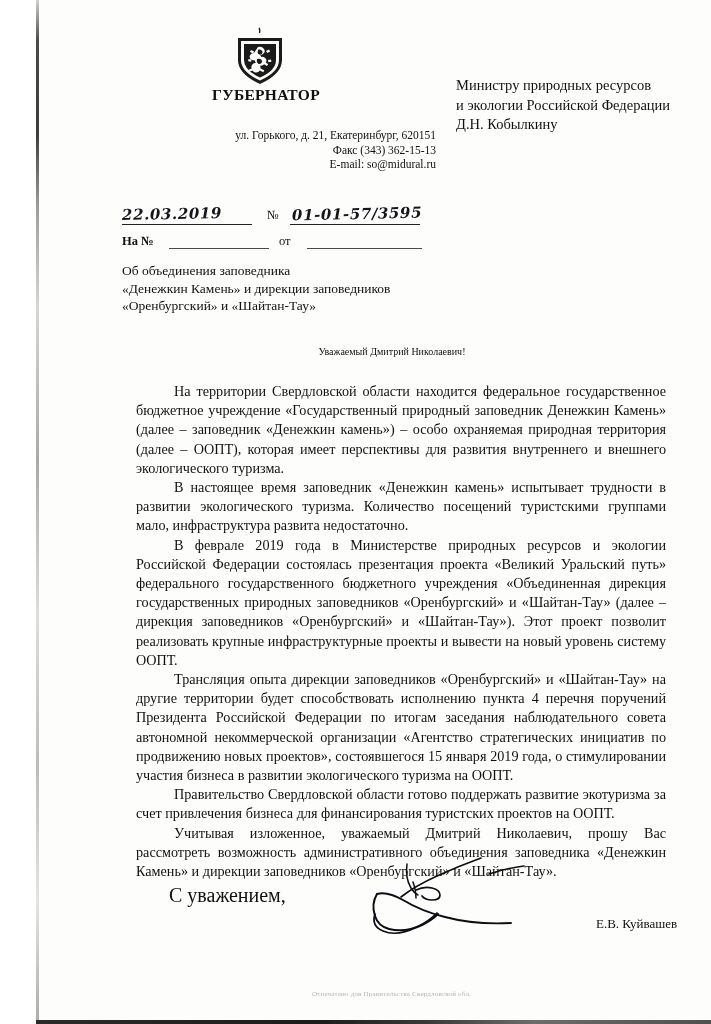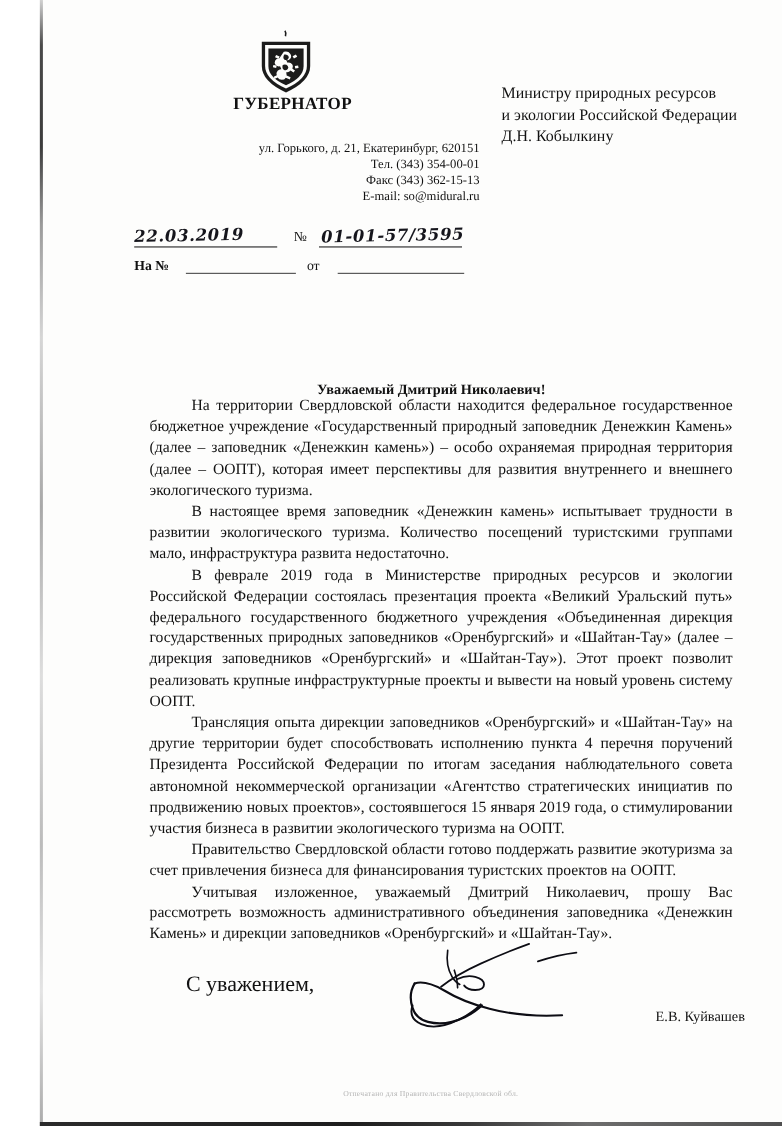--- a/index.html
+++ b/index.html
@@ -156,27 +156,27 @@
     line-height: 17.5px;
   }
 
   
   .salutation {
     position: absolute;
     left: 86px;
     top: 346px;
     width: 540px;
     text-align: center;
-    font-weight: bold;
-    font-size: 13px;
+    font-weight: normal;
+    font-size: 10px;
   }
   .body {
     position: absolute;
     left: 100px;
-    top: 360px;
+    top: 382px;
     width: 530px;
     font-size: 14.2px;
     line-height: 19.2px;
     text-align: justify;
     text-justify: inter-word;
   }
   .body p {
     margin: 0;
     text-indent: 38px;
   }
@@ -249,21 +249,20 @@
       </g>
     </svg>
   </div>
 
   <div class="header-org">
     <div>ГУБЕРНАТОР</div>
   </div>
 
   <div class="header-addr">
     <div>ул. Горького, д. 21, Екатеринбург, 620151</div>
-    <div>Тел. (343) 354-00-01</div>
     <div>Факс (343) 362-15-13</div>
     <div>E-mail: so@midural.ru</div>
   </div>
 
   <div class="recipient">
     <div>Министру природных ресурсов</div>
     <div>и экологии Российской Федерации</div>
     <div>Д.Н. Кобылкину</div>
   </div>
 
@@ -275,20 +274,25 @@
     <span class="reg-no-rule"></span>
   </div>
 
   <div class="onref-row">
     <span class="onref-label">На №</span>
     <span class="onref-rule1"></span>
     <span class="onref-ot">от</span>
     <span class="onref-rule2"></span>
   </div>
 
+  <div class="subject">
+    <div>Об объединения заповедника</div>
+    <div>«Денежкин Камень» и дирекции заповедников</div>
+    <div>«Оренбургский» и «Шайтан-Тау»</div>
+  </div>
 
   <div class="salutation">Уважаемый Дмитрий Николаевич!</div>
 
   <div class="body">
     <p>На территории Свердловской области находится федеральное государственное бюджетное учреждение «Государственный природный заповедник Денежкин Камень» (далее – заповедник «Денежкин камень») – особо охраняемая природная территория (далее – ООПТ), которая имеет перспективы для развития внутреннего и внешнего экологического туризма.</p>
     <p>В настоящее время заповедник «Денежкин камень» испытывает трудности в развитии экологического туризма. Количество посещений туристскими группами мало, инфраструктура развита недостаточно.</p>
     <p>В феврале 2019 года в Министерстве природных ресурсов и экологии Российской Федерации состоялась презентация проекта «Великий Уральский путь» федерального государственного бюджетного учреждения «Объединенная дирекция государственных природных заповедников «Оренбургский» и «Шайтан-Тау» (далее – дирекция заповедников «Оренбургский» и «Шайтан-Тау»). Этот проект позволит реализовать крупные инфраструктурные проекты и вывести на новый уровень систему ООПТ.</p>
     <p>Трансляция опыта дирекции заповедников «Оренбургский» и «Шайтан-Тау» на другие территории будет способствовать исполнению пункта 4 перечня поручений Президента Российской Федерации по итогам заседания наблюдательного совета автономной некоммерческой организации «Агентство стратегических инициатив по продвижению новых проектов», состоявшегося 15 января 2019 года, о стимулировании участия бизнеса в развитии экологического туризма на ООПТ.</p>
     <p>Правительство Свердловской области готово поддержать развитие экотуризма за счет привлечения бизнеса для финансирования туристских проектов на ООПТ.</p>
     <p>Учитывая изложенное, уважаемый Дмитрий Николаевич, прошу Вас рассмотреть возможность административного объединения заповедника «Денежкин Камень» и дирекции заповедников «Оренбургский» и «Шайтан-Тау».</p>

